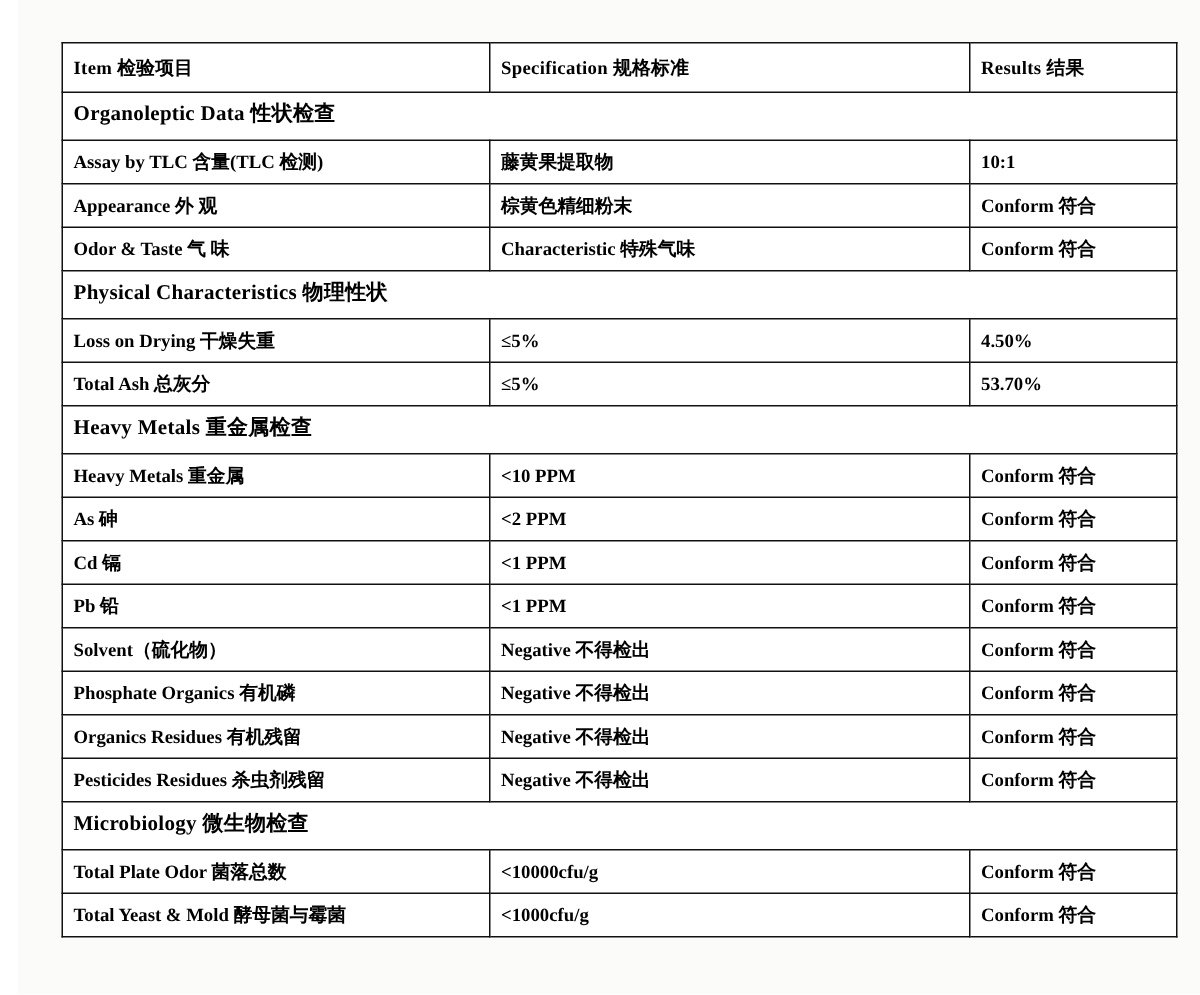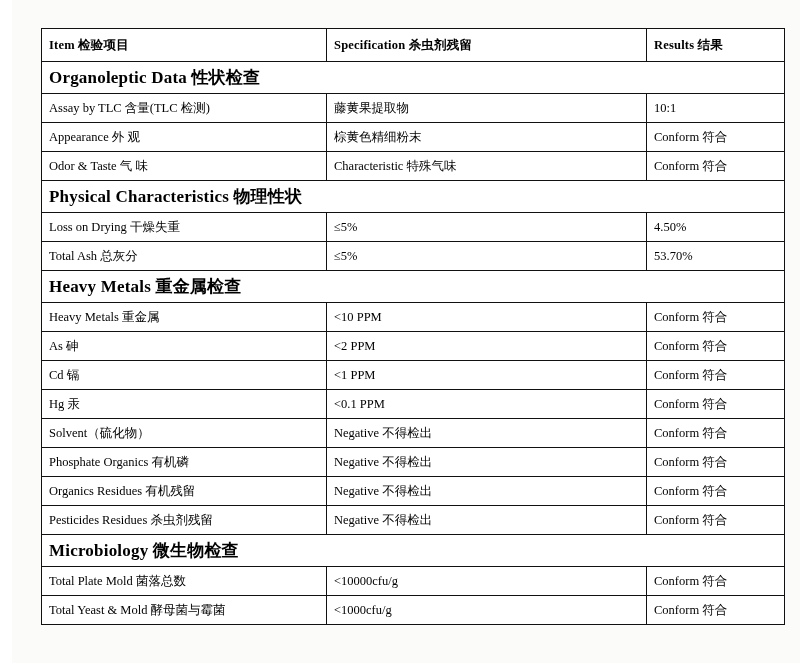--- a/index.html
+++ b/index.html
@@ -32,34 +32,35 @@
     background: #ffffff;
   }
   .spec-table td {
     border: 1px solid #111111;
     padding: 5px 6px 5px 7px;
     font-size: 12.5px;
     line-height: 1.15;
     vertical-align: middle;
     height: 18px;
     font-family: "Liberation Serif", serif;
+    font-weight: bold;
   }
   col.c-item { width: 285px; }
   col.c-spec { width: 320px; }
   col.c-res  { width: 138px; }
 
   tr.head td {
     font-weight: bold;
     font-size: 12.5px;
     letter-spacing: 0.2px;
     height: 22px;
   }
   tr.section td {
     font-weight: bold;
-    font-size: 17px;
+    font-size: 14px;
     height: 21px;
     letter-spacing: 0.2px;
   }
   .cell-item { white-space: nowrap; }
   .cell-spec { white-space: nowrap; }
   .cell-res  { white-space: nowrap; }
 
   .pad-l { padding-left: 9px; }
 </style>
 </head>
@@ -68,21 +69,21 @@
 <div class="sheet">
   <table class="spec-table">
     <colgroup>
       <col class="c-item">
       <col class="c-spec">
       <col class="c-res">
     </colgroup>
     <tbody>
       <tr class="head">
         <td class="cell-item">Item  检验项目</td>
-        <td class="cell-spec">Specification  杀虫剂残留</td>
+        <td class="cell-spec">Specification  规格标准</td>
         <td class="cell-res">Results  结果</td>
       </tr>
 
       <tr class="section">
         <td class="cell-item pad-l" colspan="3">Organoleptic Data  性状检查</td>
       </tr>
 
       <tr>
         <td class="cell-item">Assay by TLC  含量(TLC 检测)</td>
         <td class="cell-spec">藤黄果提取物</td>
@@ -127,22 +128,22 @@
         <td class="cell-item">As  砷</td>
         <td class="cell-spec">&lt;2 PPM</td>
         <td class="cell-res">Conform  符合</td>
       </tr>
       <tr>
         <td class="cell-item">Cd  镉</td>
         <td class="cell-spec">&lt;1 PPM</td>
         <td class="cell-res">Conform  符合</td>
       </tr>
       <tr>
-        <td class="cell-item">Hg  汞</td>
-        <td class="cell-spec">&lt;0.1 PPM</td>
+        <td class="cell-item">Pb  铅</td>
+        <td class="cell-spec">&lt;1 PPM</td>
         <td class="cell-res">Conform  符合</td>
       </tr>
       <tr>
         <td class="cell-item">Solvent（硫化物）</td>
         <td class="cell-spec">Negative  不得检出</td>
         <td class="cell-res">Conform  符合</td>
       </tr>
       <tr>
         <td class="cell-item">Phosphate Organics  有机磷</td>
         <td class="cell-spec">Negative  不得检出</td>
@@ -157,21 +158,21 @@
         <td class="cell-item">Pesticides Residues  杀虫剂残留</td>
         <td class="cell-spec">Negative  不得检出</td>
         <td class="cell-res">Conform  符合</td>
       </tr>
 
       <tr class="section">
         <td class="cell-item pad-l" colspan="3">Microbiology  微生物检查</td>
       </tr>
 
       <tr>
-        <td class="cell-item">Total Plate Mold     菌落总数</td>
+        <td class="cell-item">Total Plate Odor     菌落总数</td>
         <td class="cell-spec">&lt;10000cfu/g</td>
         <td class="cell-res">Conform  符合</td>
       </tr>
       <tr>
         <td class="cell-item">Total Yeast &amp; Mold  酵母菌与霉菌</td>
         <td class="cell-spec">&lt;1000cfu/g</td>
         <td class="cell-res">Conform  符合</td>
       </tr>
     </tbody>
   </table>

